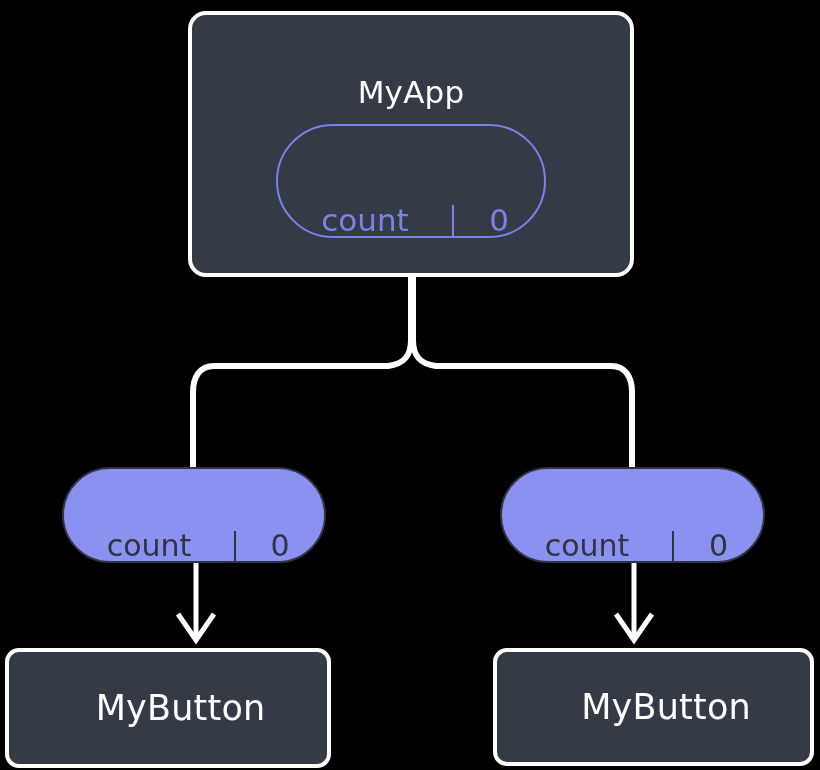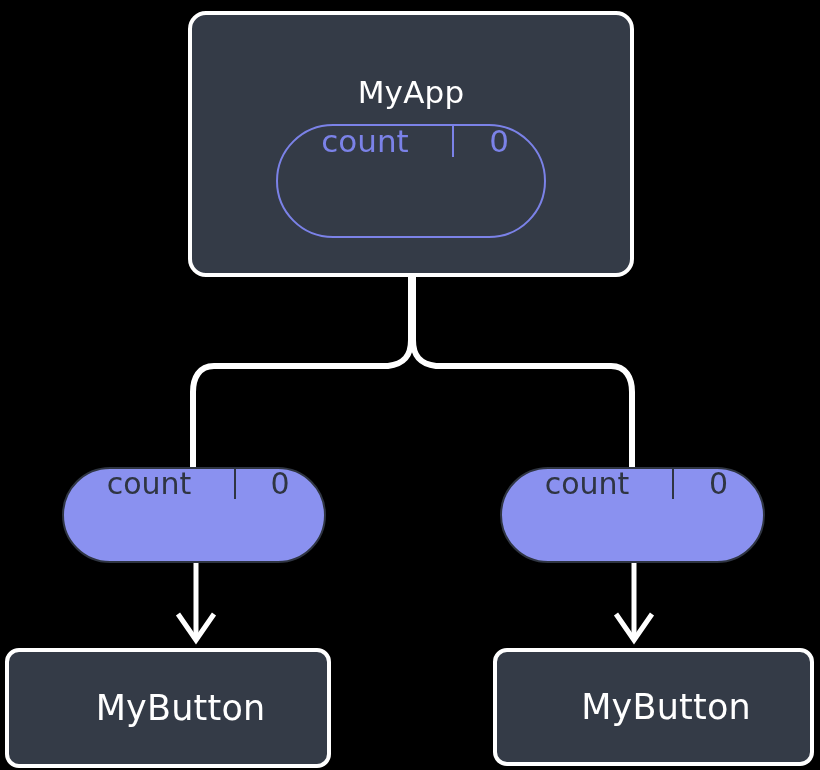--- a/index.html
+++ b/index.html
@@ -79,21 +79,21 @@
     top: 648px;
     width: 321px;
     height: 118px;
   }
 
   
   .pill {
     position: absolute;
     box-sizing: border-box;
     display: flex;
-    align-items: flex-start;
+    align-items: flex-end;
     border-radius: 999px;
     overflow: hidden;
   }
   .pill-key, .pill-val {
     display: flex;
     align-items: center;
     justify-content: center;
     line-height: 1;
     white-space: nowrap;
   }

